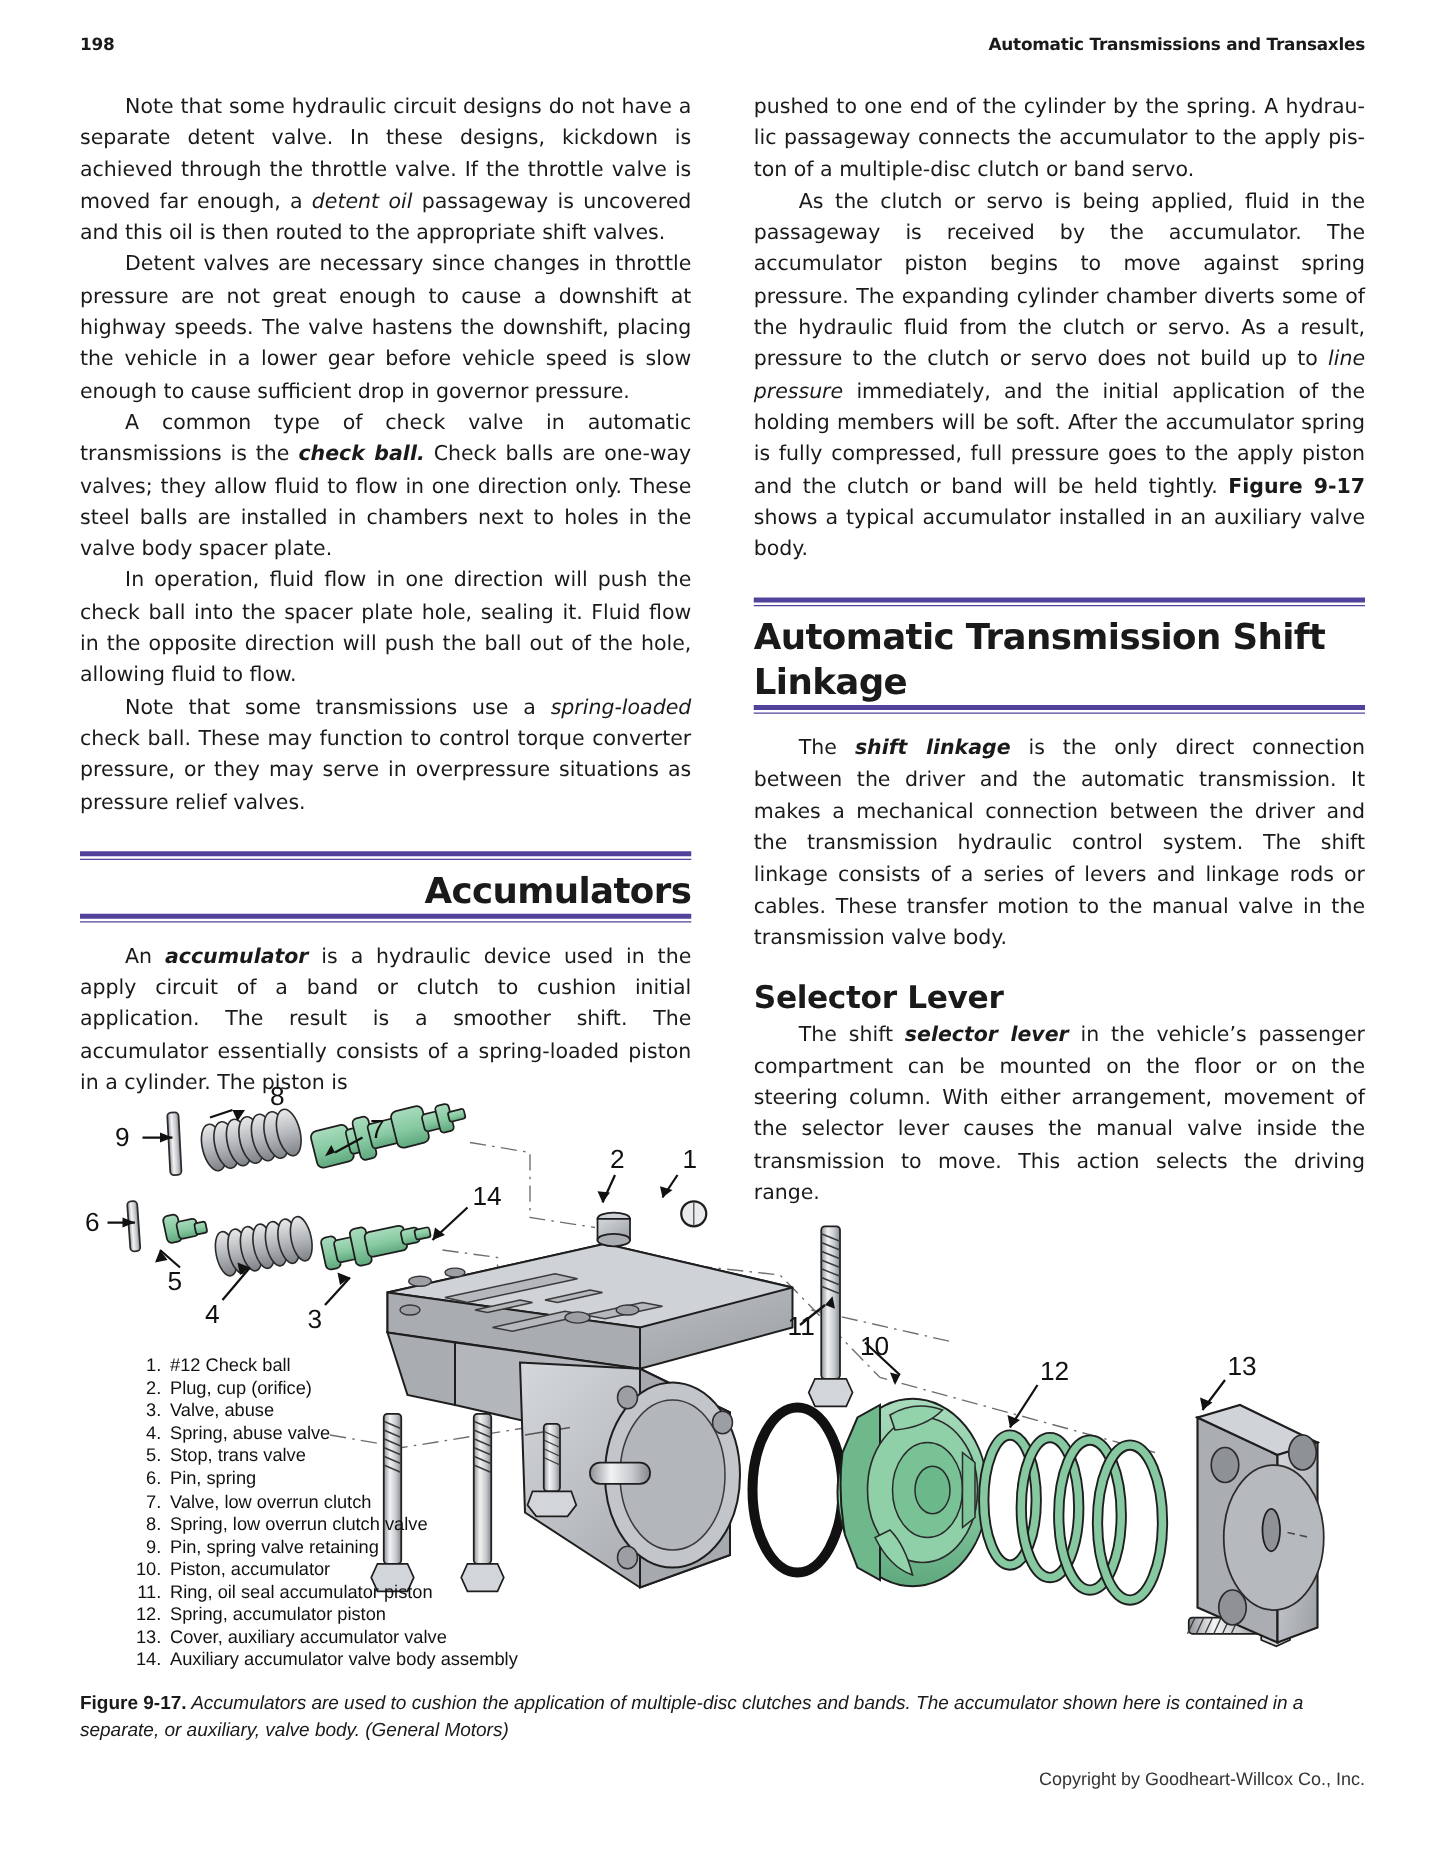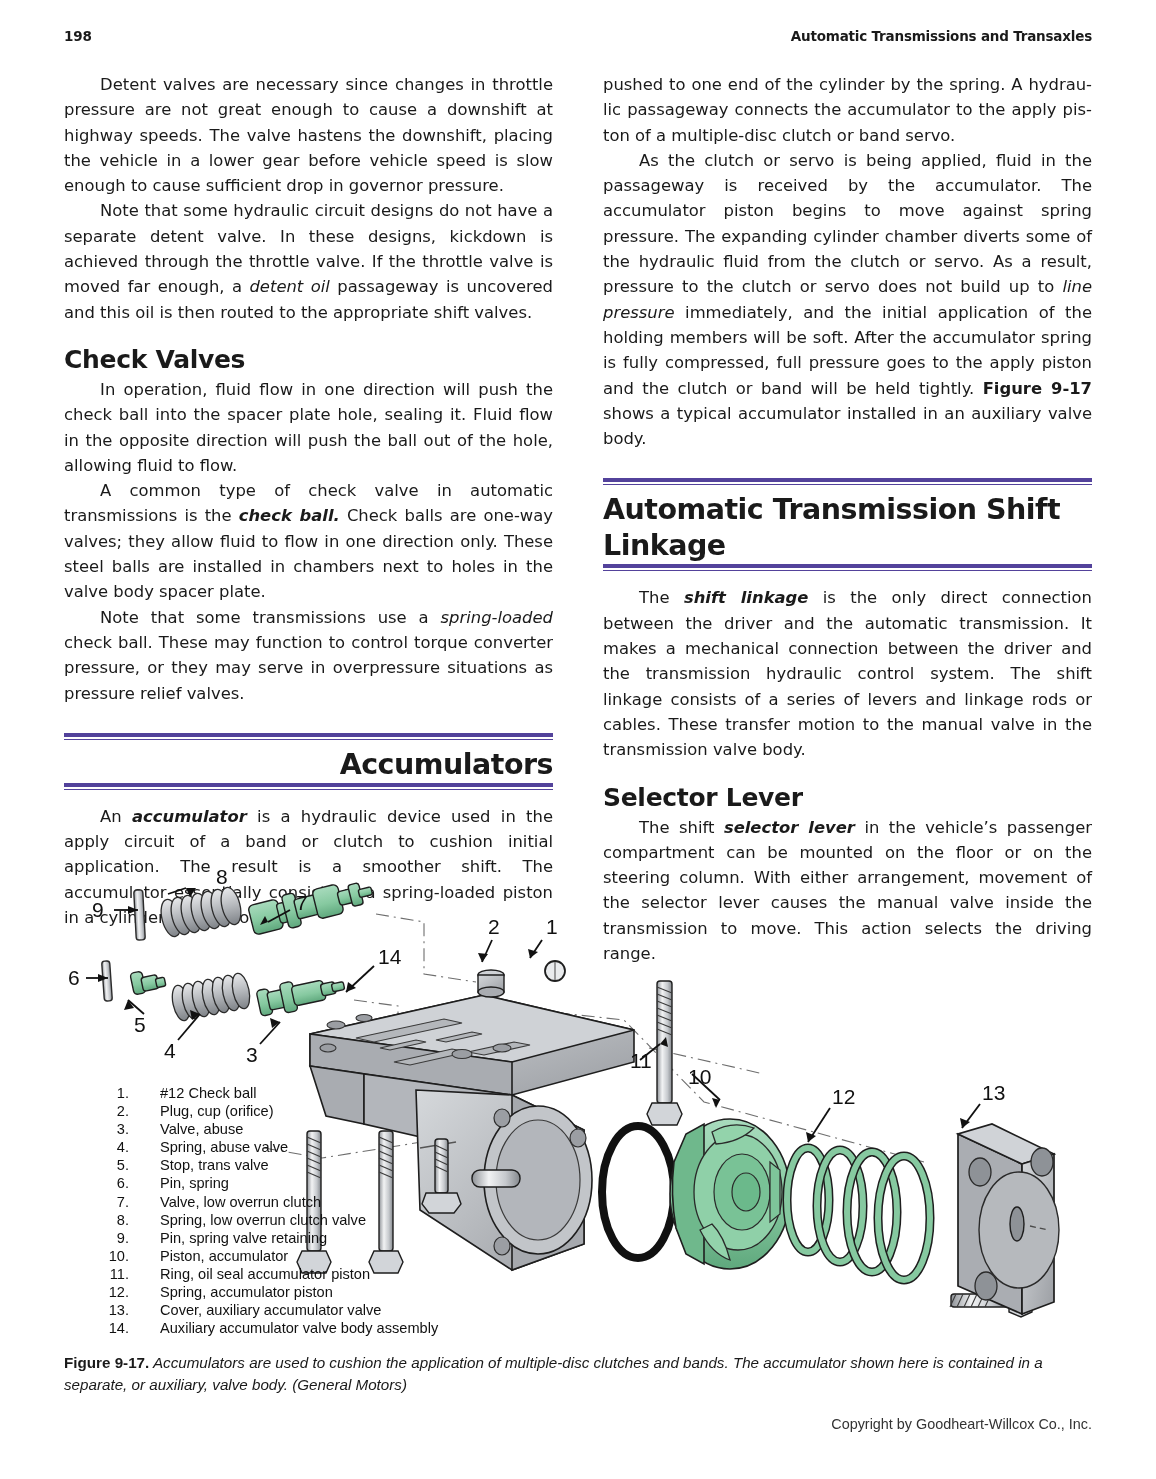--- a/index.html
+++ b/index.html
@@ -117,21 +117,21 @@
     font-size: 14.6px;
     line-height: 18.1px;
     color: #111;
   }
   .legend-row { display: flex; }
   .legend-num {
     width: 27px;
     text-align: right;
     flex: 0 0 27px;
   }
-  .legend-label { padding-left: 7px; white-space: nowrap; margin-left: 24px; }
+  .legend-label { padding-left: 7px; white-space: nowrap; }
 
   
   .caption {
     position: absolute;
     left: 64px;
     top: 1352px;
     width: 1028px;
     font-family: "Liberation Sans", sans-serif;
     font-size: 15.2px;
     line-height: 22px;
@@ -157,29 +157,28 @@
 
 <div class="running-head">
   <span class="folio">198</span>
   <span class="booktitle">Automatic Transmissions and Transaxles</span>
 </div>
 
 <div class="columns">
 
   <div class="col">
 
+    <p class="para">Note that some hydraulic circuit designs do not have a separate detent valve. In these designs, kickdown is achieved through the throttle valve. If the throttle valve is moved far enough, a <i>detent oil</i> passageway is uncovered and this oil is then routed to the appropriate shift valves.</p>
+
     <p class="para">Detent valves are necessary since changes in throttle pressure are not great enough to cause a downshift at high­way speeds. The valve hastens the downshift, placing the vehicle in a lower gear before vehicle speed is slow enough to cause sufficient drop in governor pressure.</p>
 
-    <p class="para">Note that some hydraulic circuit designs do not have a separate detent valve. In these designs, kickdown is achieved through the throttle valve. If the throttle valve is moved far enough, a <i>detent oil</i> passageway is uncovered and this oil is then routed to the appropriate shift valves.</p>
-
-    <h2 class="sub">Check Valves</h2>
+
+    <p class="para">A common type of check valve in automatic transmissions is the <span class="bi">check ball.</span> Check balls are one-way valves; they allow fluid to flow in one direction only. These steel balls are installed in chambers next to holes in the valve body spacer plate.</p>
 
     <p class="para">In operation, fluid flow in one direction will push the check ball into the spacer plate hole, sealing it. Fluid flow in the opposite direction will push the ball out of the hole, allowing fluid to flow.</p>
-
-    <p class="para">A common type of check valve in automatic transmissions is the <span class="bi">check ball.</span> Check balls are one-way valves; they allow fluid to flow in one direction only. These steel balls are installed in chambers next to holes in the valve body spacer plate.</p>
 
     <p class="para">Note that some transmissions use a <i>spring-loaded</i> check ball. These may function to control torque converter pressure, or they may serve in overpressure situations as pressure relief valves.</p>
 
     <div class="rulehead">
       <div class="dbl"></div>
       <h1 class="center">Accumulators</h1>
       <div class="dbl"></div>
     </div>
 
     <p class="para" style="margin-top:14px">An <span class="bi">accumulator</span> is a hydraulic device used in the apply circuit of a band or clutch to cushion initial application. The result is a smoother shift. The accumulator essentially con­sists of a spring-loaded piston in a cylinder. The piston is</p>

